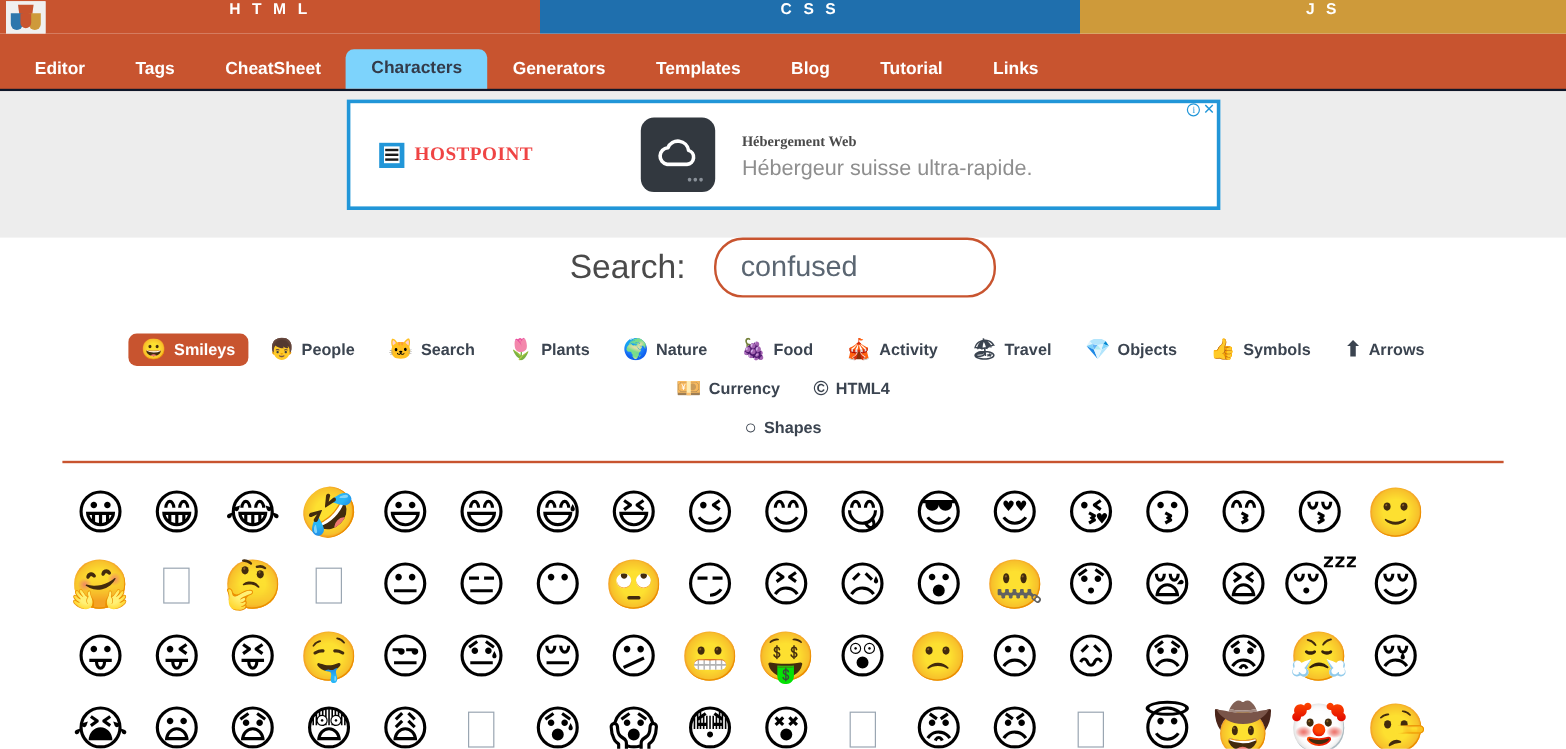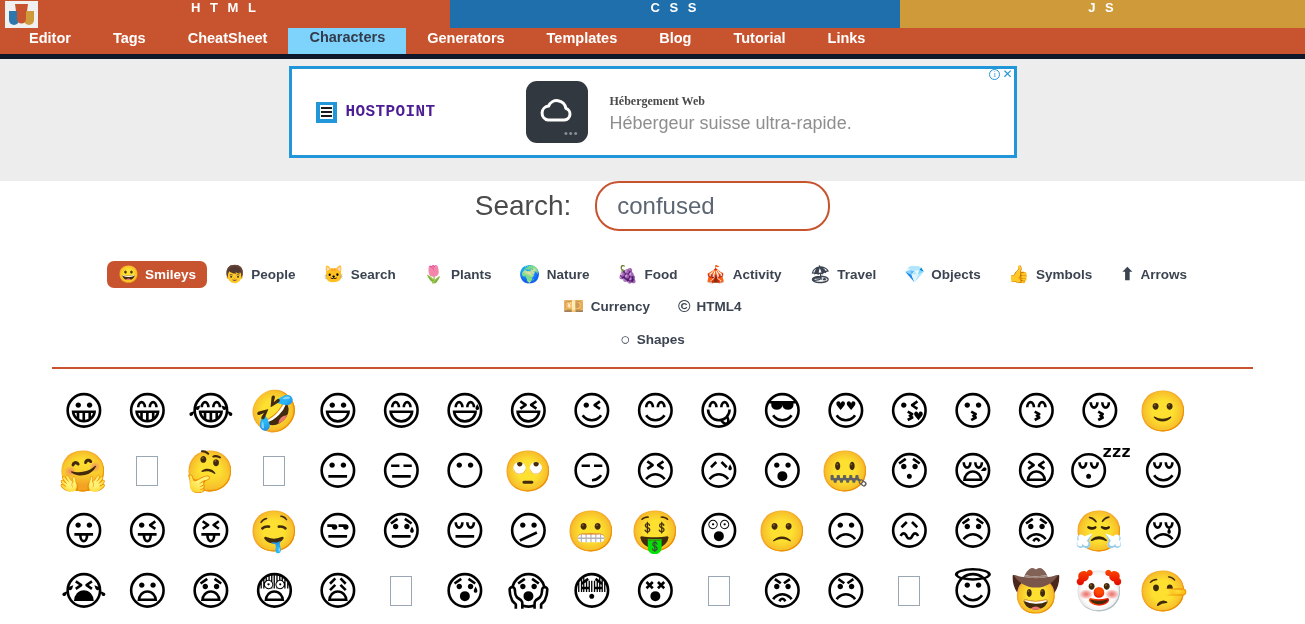--- a/index.html
+++ b/index.html
@@ -22,24 +22,24 @@
   .seg-js   { background: #CE9A3A; flex: 1 1 auto; }
 
   .logo {
     position: absolute; left: 5px; top: 1px;
     width: 33px; height: 27px; background: #F0F0F0;
     display: block;
   }
 
   
   .navbar {
-    height: 31px; background: #C8542F;
+    height: 48px; background: #C8542F;
     display: flex; align-items: flex-end;
     padding-left: 8px;
-    border-bottom: 5px solid #0f172a;
+    border-bottom: 2px solid #0f172a;
   }
   .nav-item {
     color: #ffffff; font-size: 14.5px; font-weight: bold;
     padding: 6px 21px 7px 21px;
     line-height: 18px;
     white-space: nowrap;
     cursor: pointer;
   }
   .nav-item.active {
     background: #7dd3fc; color: #333b4a;
@@ -84,21 +84,21 @@
     display: block; width: 13px; height: 14px; background: #ffffff;
     position: relative;
   }
   .ad-brand-ic i::before {
     content: ""; position: absolute; left: 1px; top: 2px;
     width: 11px; height: 2px; background: #1a1a1a;
     box-shadow: 0 4px 0 #1a1a1a, 0 8px 0 #1a1a1a;
   }
   .ad-brand-txt {
     font-size: 16px; font-weight: bold; letter-spacing: 0.4px;
-    color: #4c1d95; font-family: Liberation Mono, monospace;
+    color: #ef4444; font-family: Liberation Serif, serif;
   }
   .ad-logo {
     width: 62px; height: 62px; background: #32383F;
     border-radius: 11px; margin-left: 90px;
     position: relative; flex: 0 0 62px;
   }
   .ad-cloud {
     position: absolute; left: 12px; top: 17px;
     width: 38px; height: 24px;
   }

